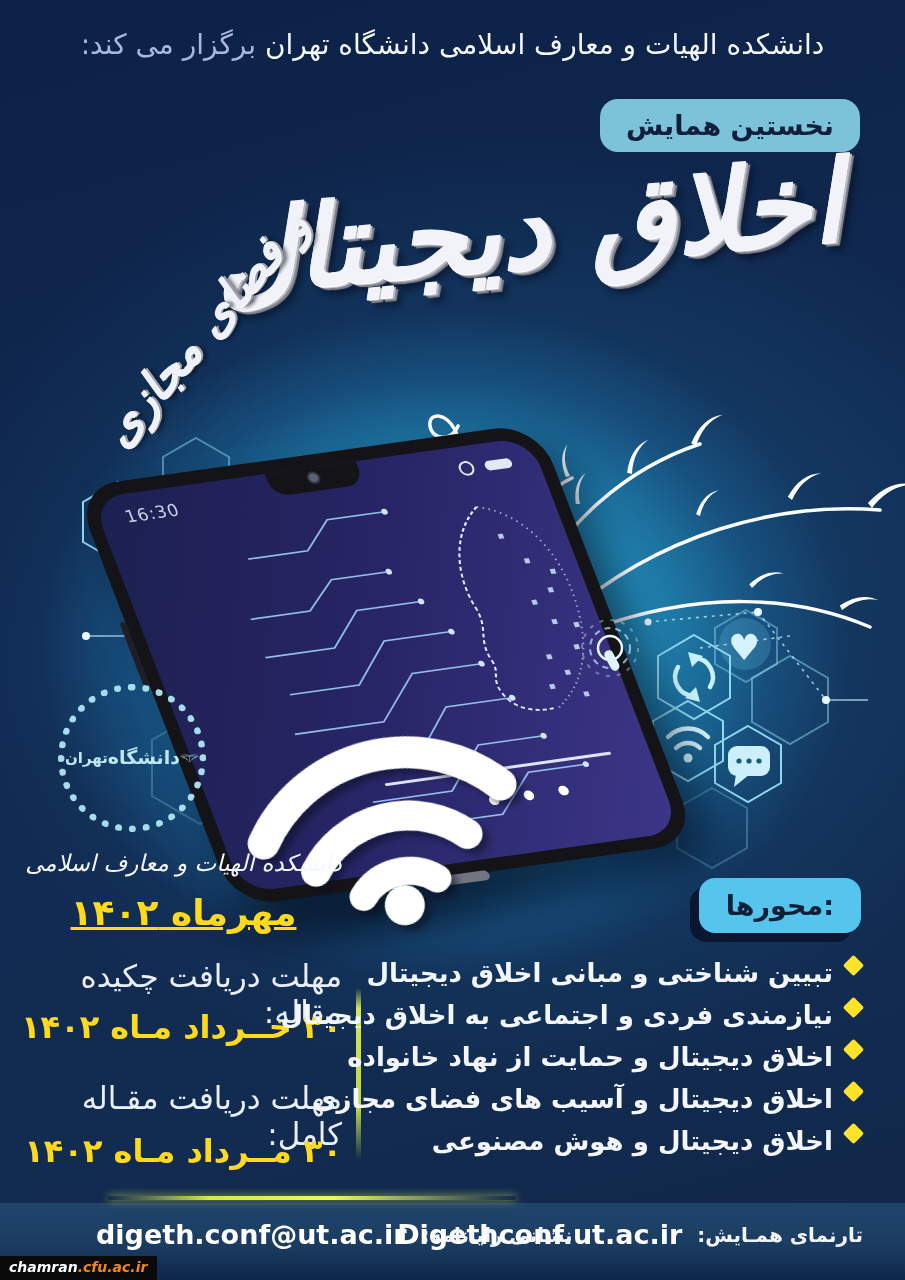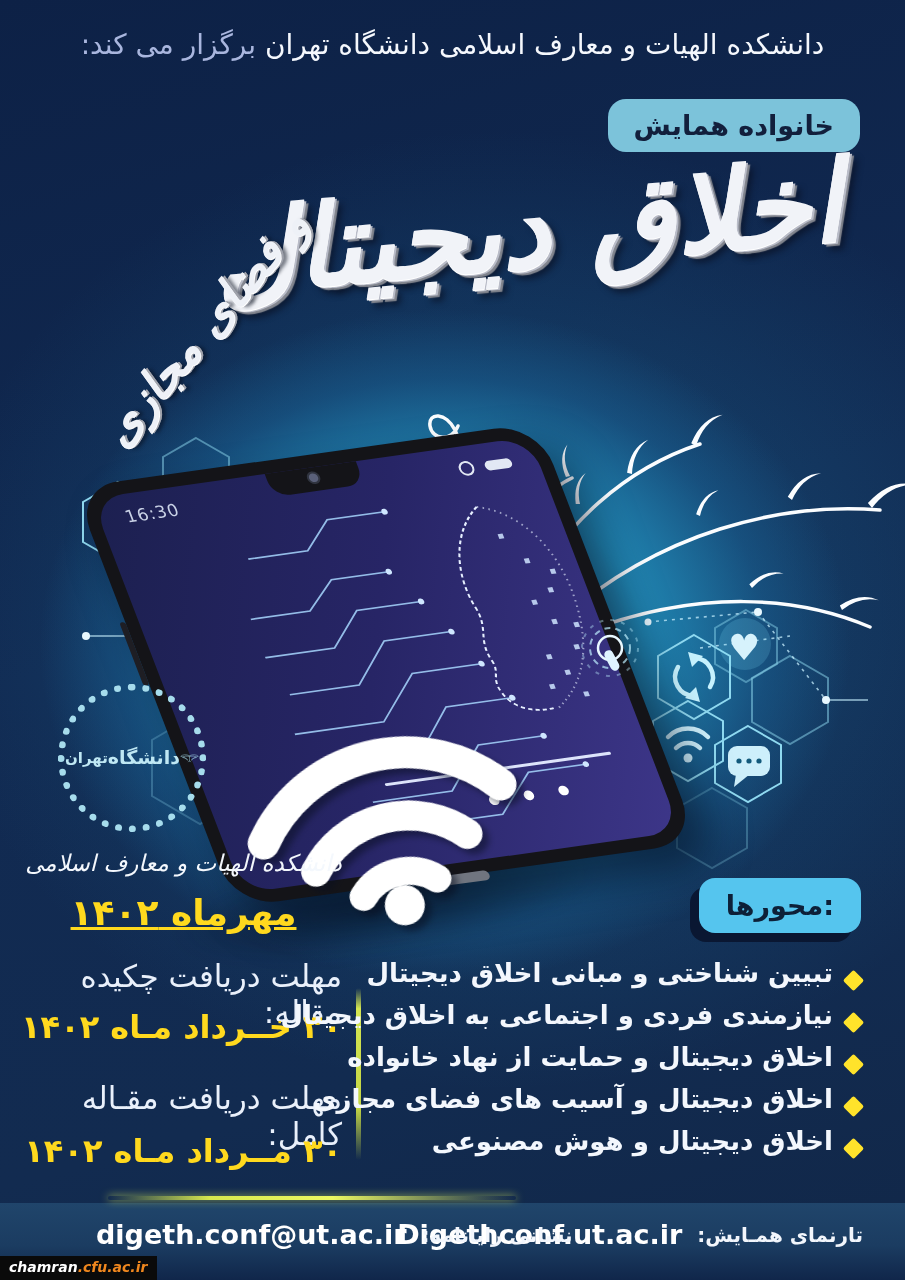--- a/index.html
+++ b/index.html
@@ -68,21 +68,21 @@
   .dl-date{position:absolute;left:0;width:348px;text-align:right;direction:rtl;padding-right:6px;
     font-size:32px;font-weight:bold;color:#ffd91e;z-index:9;box-sizing:border-box;}
   .divider-v{position:absolute;left:356px;top:988px;width:5px;height:172px;border-radius:3px;z-index:9;
     background:linear-gradient(180deg,rgba(210,228,80,0) 0%,#d4e652 12%,#c3d544 70%,rgba(195,213,68,0) 100%);}
   
   .topics-badge{position:absolute;right:44px;top:878px;background:#55c5ee;color:#0d2038;
     font-size:27px;font-weight:bold;padding:12px 27px;border-radius:16px;z-index:9;
     box-shadow:-9px 9px 0 rgba(9,22,48,.95);margin-left:16px;}
   .topics{position:absolute;right:44px;top:958px;display:flex;flex-direction:column;gap:12px;
     direction:rtl;z-index:9;}
-  .topic{display:flex;align-items:flex-end;gap:13px;font-size:26px;font-weight:bold;color:#f3f7fd;}
+  .topic{display:flex;align-items:flex-start;gap:13px;font-size:26px;font-weight:bold;color:#f3f7fd;}
   .topic .bullet{width:15px;height:15px;background:#ffe32b;transform:rotate(45deg);
     border-radius:2px;flex:none;}
   
   .footer-line{position:absolute;left:108px;top:1196px;width:408px;height:4px;border-radius:2px;z-index:9;
     background:linear-gradient(90deg,rgba(214,232,78,0) 0%,#d6e84e 25%,#ecf862 55%,rgba(160,180,40,0) 100%);
     box-shadow:0 0 9px rgba(222,240,92,.75);}
   .footer{position:absolute;left:0;right:0;top:1203px;bottom:0;z-index:8;
     background:linear-gradient(180deg,#20456b 0%,#1b3c61 55%,#10264a 100%);}
   .footer-pair{position:absolute;top:16px;display:flex;align-items:center;gap:15px;direction:rtl;}
   .footer-pair .lbl{font-size:20px;font-weight:bold;color:#f2f6fc;}
@@ -183,21 +183,21 @@
         <path d="M0,2 L-9,12 L5,10 Z"></path>
     </g>
   </svg>
 
   <div class="header">
     <span>دانشکده الهیات و معارف اسلامی دانشگاه تهران</span>
     <span class="suffix">برگزار می کند:</span>
   </div>
 
   <div class="badge-first">
-    <span>خانواده همایش</span>
+    <span>نخستین همایش</span>
   </div>
 
   <div class="title-main">اخلاق دیجیتال</div>
   <div class="title-sub">و فضای مجازی</div>
 
   <div class="phone-shadow"></div>
   <div class="phone">
     <div class="sidebtn"></div>
     <div class="screen">
       <div class="time">16:30</div>

